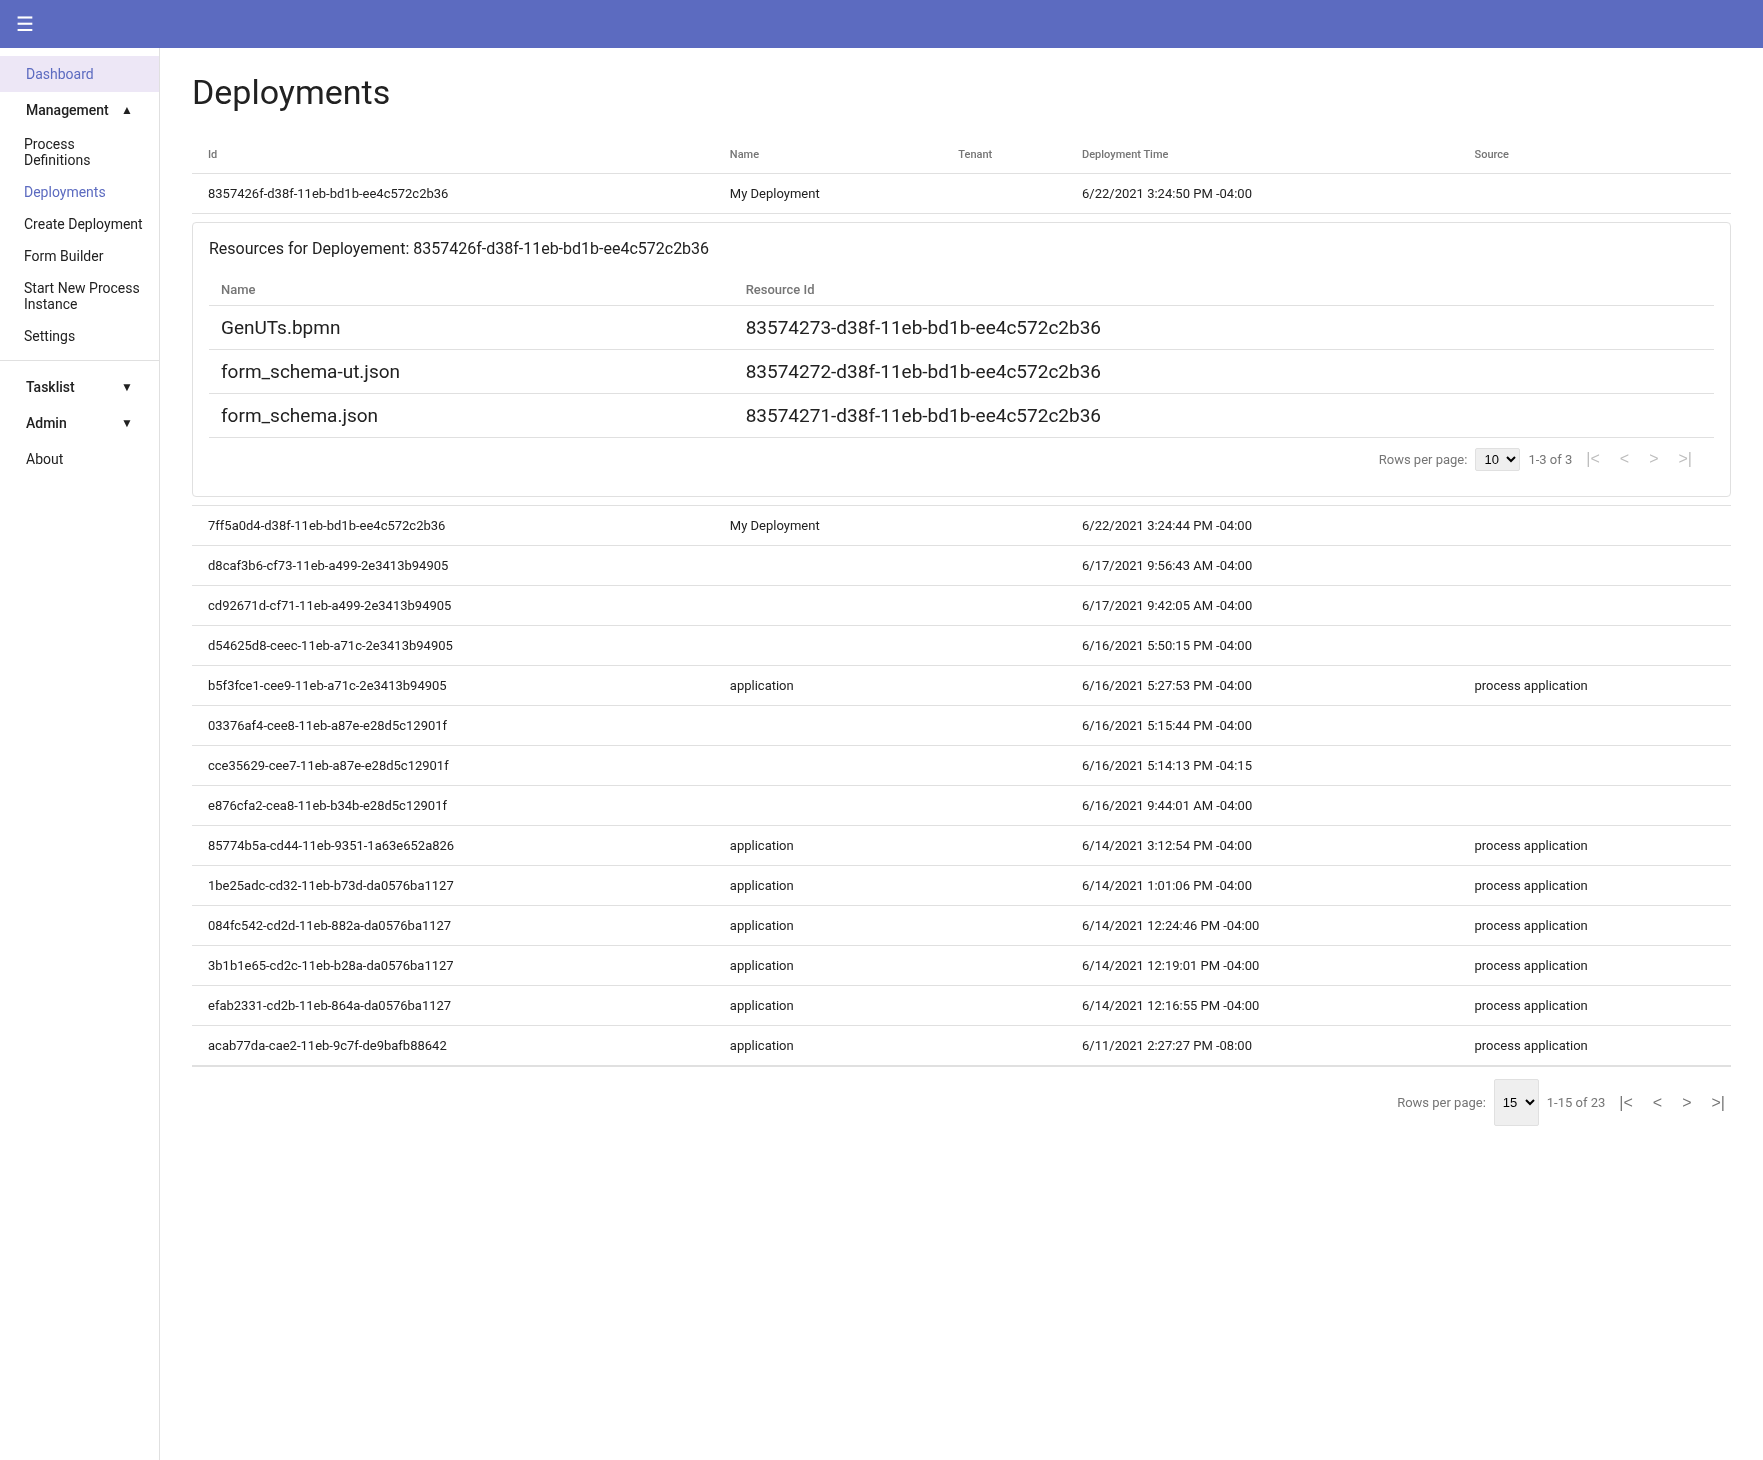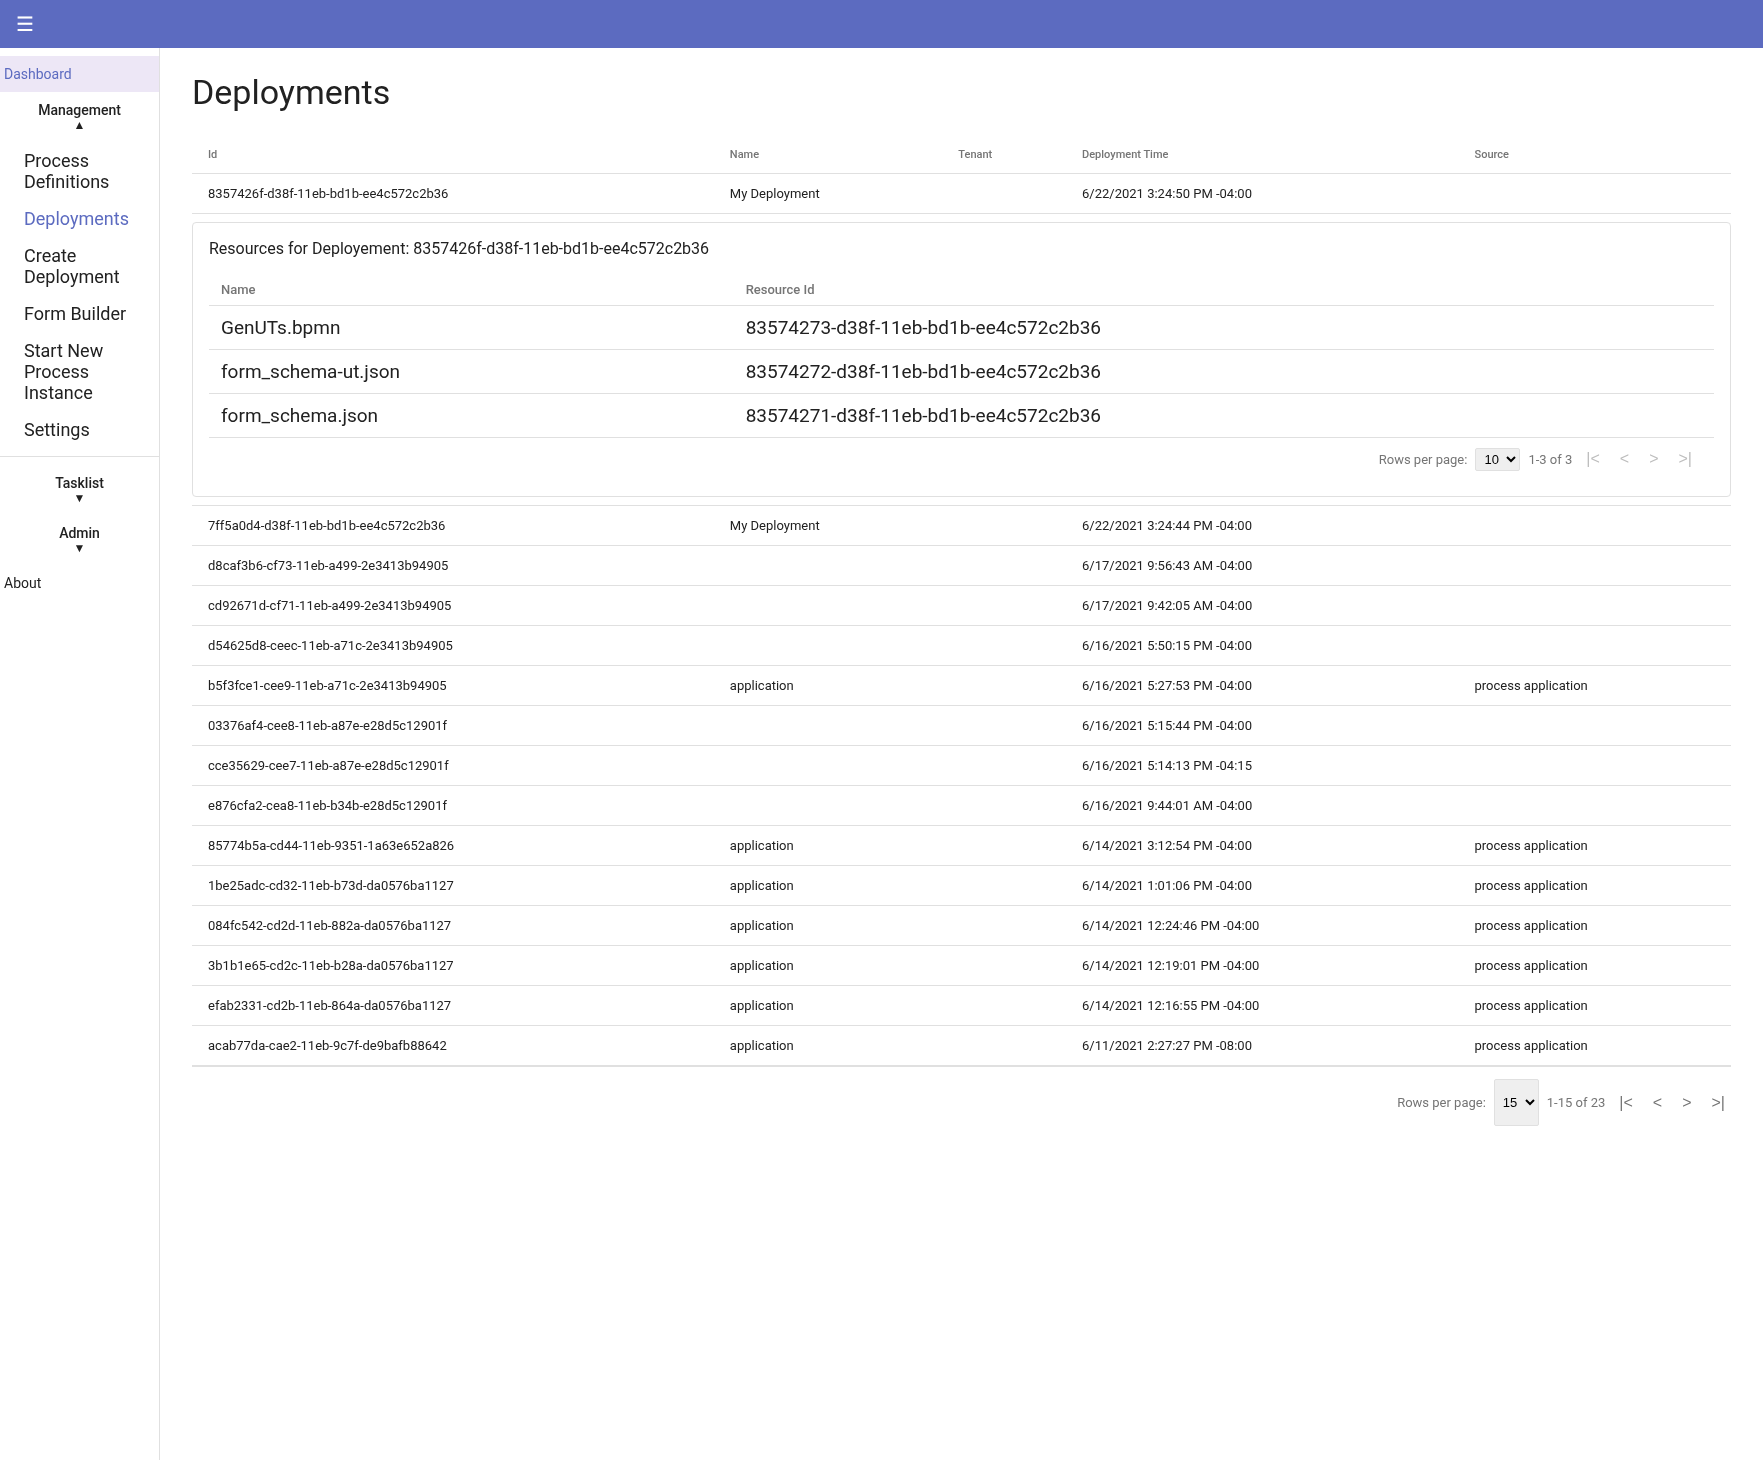--- a/index.html
+++ b/index.html
@@ -30,34 +30,34 @@
     
     .sidebar {
       width: 160px;
       background: #fff;
       border-right: 1px solid #e0e0e0;
       overflow-y: auto;
       flex-shrink: 0;
       padding-top: 8px;
     }
     .sidebar-item {
-      padding: 10px 4px;
+      padding: 10px 26px;
       cursor: pointer;
       display: flex;
       align-items: center;
       justify-content: space-between;
       color: #212121;
       font-size: 14px;
     }
     .sidebar-item.active { color: #5c6bc0; background: #ede7f6; }
-    .sidebar-item.section-header { font-weight: 500; color: #212121; flex-direction: column; }
+    .sidebar-item.section-header { font-weight: 500; color: #212121; }
     .sidebar-subitem {
       padding: 8px 16px 8px 24px;
       cursor: pointer;
-      font-size: 18px;
+      font-size: 14px;
       color: #212121;
     }
     .sidebar-subitem.active { color: #5c6bc0; }
     .chevron { font-size: 12px; }
     .sidebar-divider { border-top: 1px solid #e0e0e0; margin: 8px 0; }
 
     
     .main {
       flex: 1;
       overflow-y: auto;

